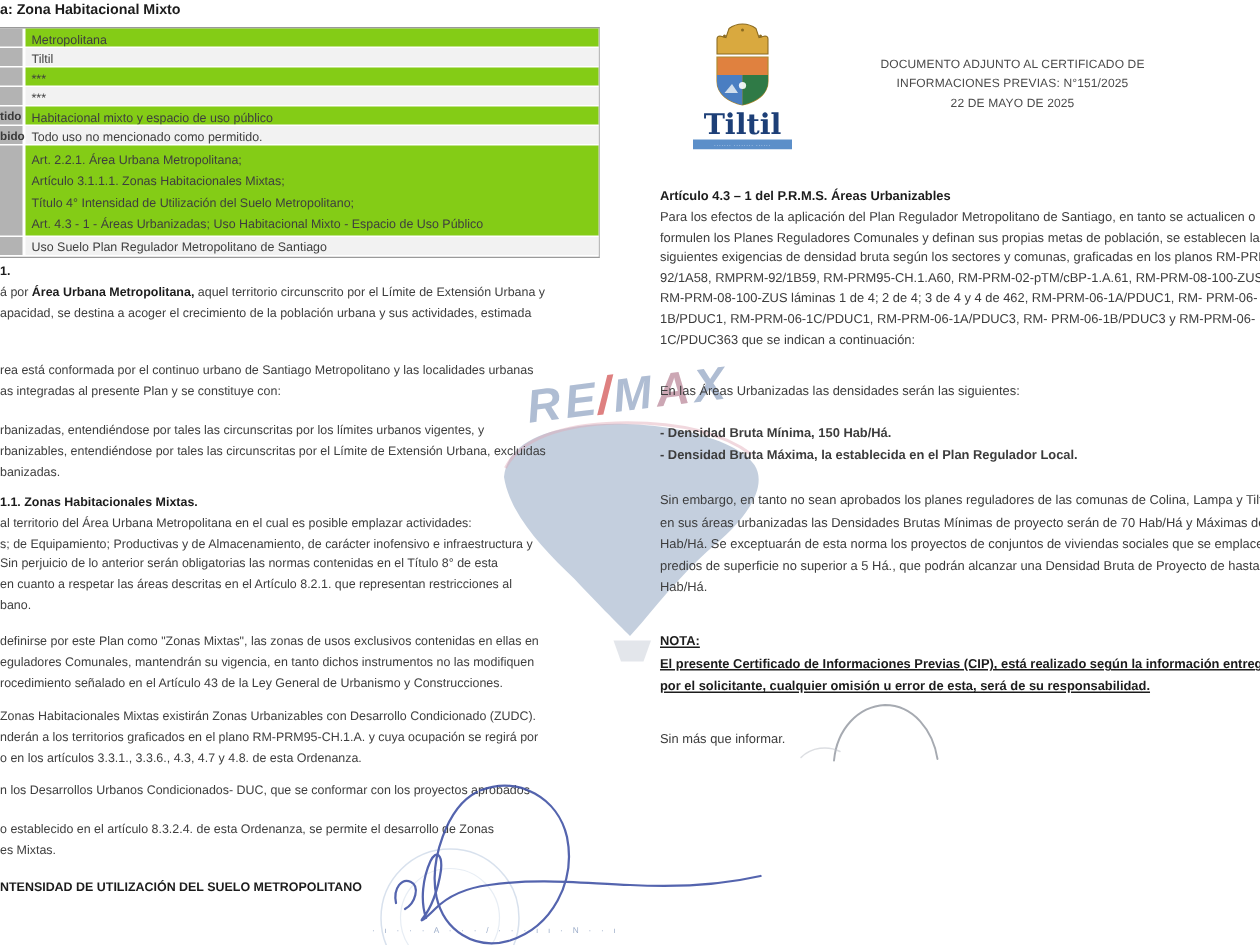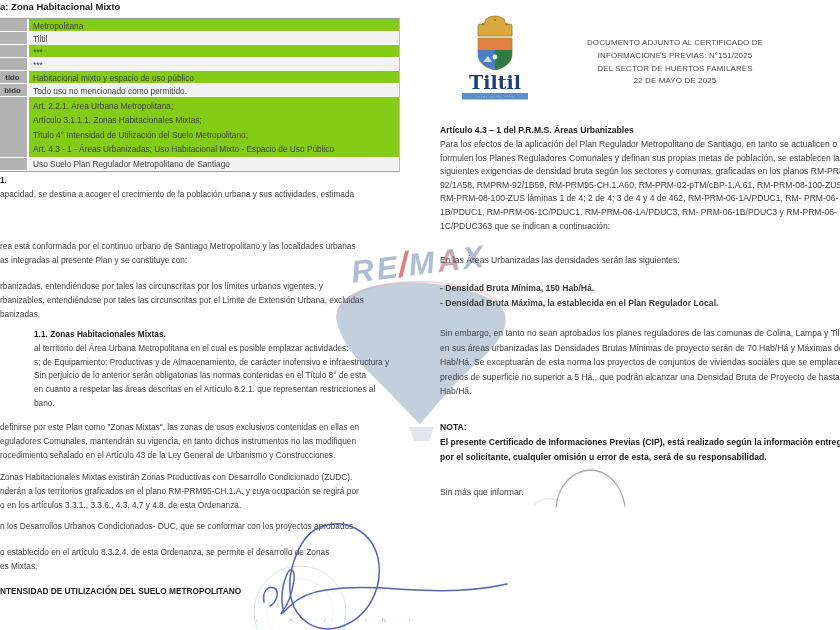--- a/index.html
+++ b/index.html
@@ -17,28 +17,28 @@
 
   
   .page{position:absolute;top:0;height:630px;z-index:2;overflow:hidden;filter:blur(.25px);}
   #left-page{left:0;width:418px;}
   #right-page{left:420px;width:420px;}
 
   .para{position:absolute;left:0;right:0;white-space:nowrap;
         font-size:8.3px;color:#3e3e3e;line-height:13.8px;}
   #right-page .para{left:20px;font-size:8.6px;color:#3c3c3c;}
   .tline span.b{font-weight:bold;color:#1c1c1c;}
-  .tline span.u{}
+  .tline span.u{text-decoration:underline;}
 
   
   #doc-title{position:absolute;left:0;top:1px;font-size:9.5px;font-weight:bold;color:#1c1c1c;white-space:nowrap;}
   #zoning-table{position:absolute;left:0;top:18px;width:399px;
       border-top:1px solid #9a9a9a;border-bottom:1px solid #9a9a9a;border-right:1px solid #bbb;}
   .trow{display:flex;border-bottom:1px solid #fff;}
-  .trow .lbl{width:27px;background:#b3b3b3;margin-right:2px;font-size:7.8px;font-weight:bold;
+  .trow .lbl{width:15px;background:#b3b3b3;margin-right:2px;font-size:7.8px;font-weight:bold;
       color:#3a3a3a;text-align:center;padding:1.5px 2px 0 0;box-sizing:border-box;flex:none;}
   .trow .val{flex:1;font-size:8.3px;color:#3e3e3e;padding:1.5px 0 0 4px;
       white-space:nowrap;overflow:hidden;line-height:10.5px;}
   .trow .val.shaded{background:#84cc16;}
   .trow .val.plain{background:#f2f2f2;}
   .trow .val .mline{line-height:14.6px;}
 
   
   #cert-header{position:absolute;left:155px;top:37px;width:200px;text-align:center;
       font-size:8px;line-height:12.8px;color:#4a4a4a;letter-spacing:.1px;}
@@ -101,46 +101,47 @@
           </div>
         </div>
         <div class="trow">
           <div class="lbl"></div>
           <div class="val plain">Uso Suelo Plan Regulador Metropolitano de Santiago</div>
         </div>
       </div>
     <div id="left-paras">
         <div class="para" style="top: 174px;">
           <div class="tline"><span class="b">1.</span></div>
+          <div class="tline"><span>á por </span><span class="b">Área Urbana Metropolitana,</span><span> aquel territorio circunscrito por el Límite de Extensión Urbana y</span></div>
           <div class="tline"><span>apacidad, se destina a acoger el crecimiento de la población urbana y sus actividades, estimada</span></div>
         </div>
         <div class="para" style="top: 240px;">
           <div class="tline"><span>rea está conformada por el continuo urbano de Santiago Metropolitano y las localidades urbanas</span></div>
           <div class="tline"><span>as integradas al presente Plan y se constituye con:</span></div>
         </div>
         <div class="para" style="top: 280px;">
           <div class="tline"><span>rbanizadas, entendiéndose por tales las circunscritas por los límites urbanos vigentes, y</span></div>
           <div class="tline"><span>rbanizables, entendiéndose por tales las circunscritas por el Límite de Extensión Urbana, excluidas</span></div>
           <div class="tline"><span>banizadas.</span></div>
         </div>
-        <div class="para" style="top: 328px; margin-left: 34px;">
+        <div class="para" style="top: 328px;">
           <div class="tline"><span class="b">1.1. Zonas Habitacionales Mixtas.</span></div>
           <div class="tline"><span>al territorio del Área Urbana Metropolitana en el cual es posible emplazar actividades:</span></div>
           <div class="tline"><span>s; de Equipamiento; Productivas y de Almacenamiento, de carácter inofensivo e infraestructura y</span></div>
           <div class="tline"><span>Sin perjuicio de lo anterior serán obligatorias las normas contenidas en el Título 8° de esta</span></div>
           <div class="tline"><span>en cuanto a respetar las áreas descritas en el Artículo 8.2.1. que representan restricciones al</span></div>
           <div class="tline"><span>bano.</span></div>
         </div>
         <div class="para" style="top: 421px;">
           <div class="tline"><span>definirse por este Plan como "Zonas Mixtas", las zonas de usos exclusivos contenidas en ellas en</span></div>
           <div class="tline"><span>eguladores Comunales, mantendrán su vigencia, en tanto dichos instrumentos no las modifiquen</span></div>
           <div class="tline"><span>rocedimiento señalado en el Artículo 43 de la Ley General de Urbanismo y Construcciones.</span></div>
         </div>
         <div class="para" style="top: 471px;">
-          <div class="tline"><span>Zonas Habitacionales Mixtas existirán Zonas Productivas con Desarrollo Condicionado (ZUDC).</span></div>
+          <div class="tline"><span>Zonas Habitacionales Mixtas existirán Zonas Urbanizables con Desarrollo Condicionado (ZUDC).</span></div>
           <div class="tline"><span>nderán a los territorios graficados en el plano RM-PRM95-CH.1.A. y cuya ocupación se regirá por</span></div>
           <div class="tline"><span>o en los artículos 3.3.1., 3.3.6., 4.3, 4.7 y 4.8. de esta Ordenanza.</span></div>
         </div>
         <div class="para" style="top: 520px;">
           <div class="tline"><span>n los Desarrollos Urbanos Condicionados- DUC, que se conformar con los proyectos aprobados</span></div>
         </div>
         <div class="para" style="top: 546px;">
           <div class="tline"><span>o establecido en el artículo 8.3.2.4. de esta Ordenanza, se permite el desarrollo de Zonas</span></div>
           <div class="tline"><span>es Mixtas.</span></div>
         </div>
@@ -162,21 +163,20 @@
       <path d="M30 50 l5 -6 4 6 z" fill="#e8eef5" opacity="0.85"></path>
       <circle cx="42" cy="45" r="2.4" fill="#ffffff" opacity="0.9"></circle>
       <text x="42" y="77" text-anchor="middle" font-family="DejaVu Serif, serif" font-size="19" font-weight="bold" fill="#1d3f77">Tiltil</text>
       <rect x="9" y="81" width="66" height="6.5" fill="#5c8fc9"></rect>
       <text x="42" y="86" text-anchor="middle" font-size="3.5" fill="#ffffff" letter-spacing="0.5">·····­·· ········ ······</text>
     </svg>
 
     <div id="cert-header">
       <div>DOCUMENTO ADJUNTO AL CERTIFICADO DE</div>
       <div>INFORMACIONES PREVIAS: N°151/2025</div>
-      <div>DEL SECTOR DE HUERTOS FAMILARES</div>
       <div>22 DE MAYO DE 2025</div>
     </div>
 
     <div id="right-paras">
         <div class="para" style="top: 124px;">
           <div class="tline"><span class="b">Artículo 4.3 – 1 del P.R.M.S. Áreas Urbanizables</span></div>
         </div>
         <div class="para" style="top: 138px; line-height: 13.6px;">
           <div class="tline"><span>Para los efectos de la aplicación del Plan Regulador Metropolitano de Santiago, en tanto se actualicen o</span></div>
           <div class="tline"><span>formulen los Planes Reguladores Comunales y definan sus propias metas de población, se establecen las</span></div>

